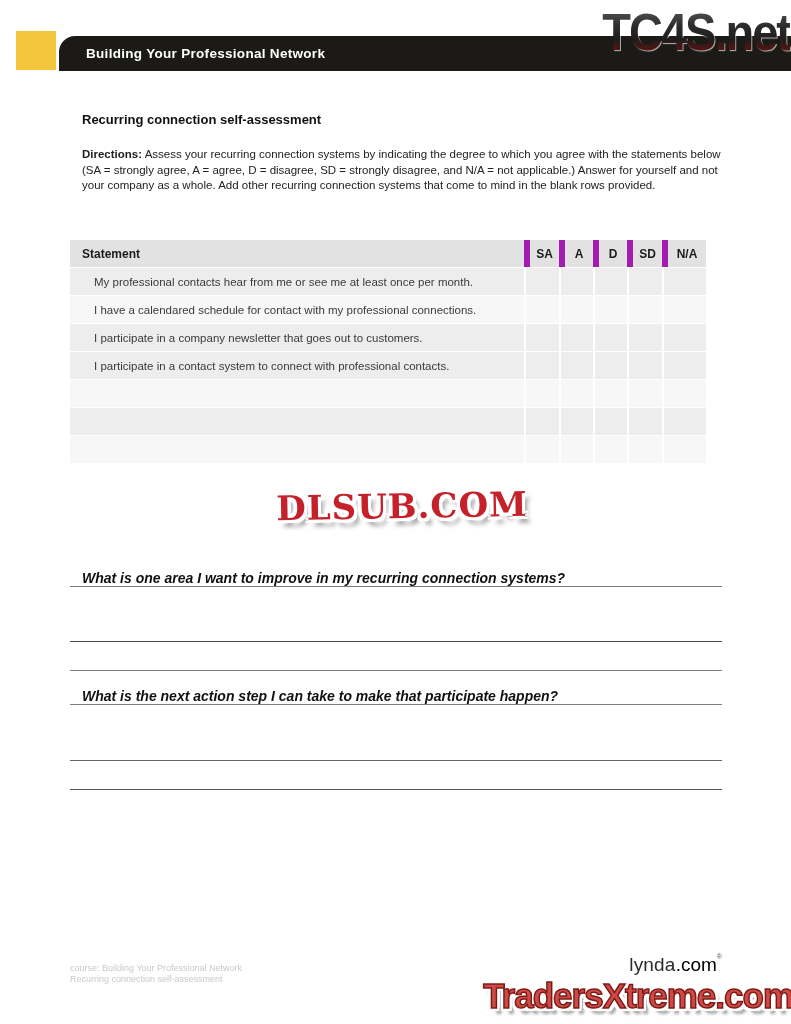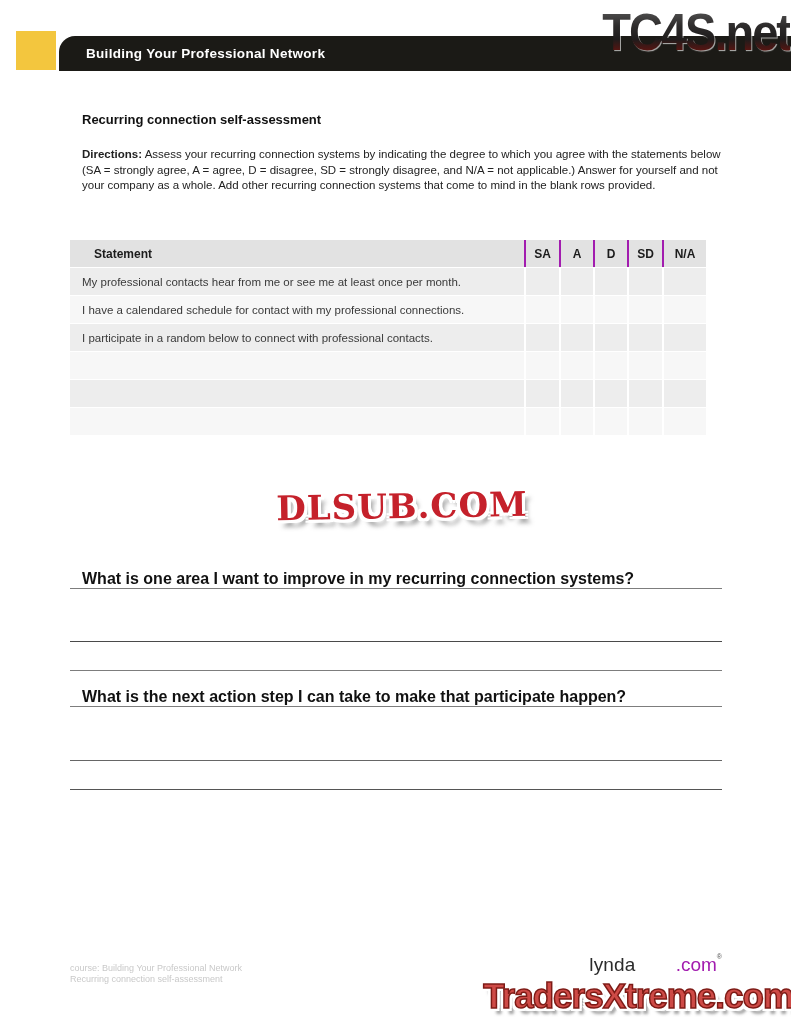--- a/index.html
+++ b/index.html
@@ -127,42 +127,43 @@
   }
   .assessment-table thead th {
     background: #e2e2e2;
     font-size: 12px;
     font-weight: bold;
     color: #1c1c1c;
     text-align: center;
   }
   .assessment-table thead th.h-stmt {
     text-align: left;
+    padding-left: 12px;
+  }
+  .assessment-table td.statement-cell {
     padding-left: 24px;
-  }
-  .assessment-table td.statement-cell {
-    padding-left: 12px;
     color: #3a3a3a;
     text-align: left;
     margin-top: 48px;
   }
   .assessment-table td.answer-cell { border-left: 2px solid #ffffff; }
-  .assessment-table th.answer-head { border-left: 2px solid #a21caf; }
+  .assessment-table th.answer-head { border-left: 6px solid #a21caf; }
   tr.row-odd  td { background: #ededed; }
   tr.row-even td { background: #f7f7f7; }
 
   
   .question-block { position: absolute; left: 70px; width: 652px; }
   .q1 { top: 570px; }
   .q2 { top: 688px; }
   .question-prompt {
     padding-left: 12px;
-    font-size: 16px;
+    font-size: 14px;
     font-weight: bold;
     color: #111;
+    font-style: italic;
   }
   .answer-line {
     position: absolute;
     left: 0;
     width: 652px;
     height: 0;
     border-top: 1.6px solid #7d7d7d;
   }
   .q1 .answer-line:nth-of-type(1) { top: 42px; }
   .q1 .answer-line:nth-of-type(2) { top: 71px; border-top-color: #4a4a4a; }
@@ -180,21 +181,21 @@
     color: #c9c9c9;
   }
   .lynda-logo {
     position: absolute;
     right: 69px; top: 954px;
     font-size: 19px;
     white-space: nowrap;
     z-index: 4;
   }
   .lynda-brand { font-weight: normal; color: #2b2b2b; letter-spacing: 0.2px; }
-  .lynda-suffix { font-weight: normal; color: #a21caf; margin-left: 40px; }
+  .lynda-suffix { font-weight: normal; color: #000000; }
   .lynda-reg { font-size: 7px; color: #555; vertical-align: top; position: relative; top: -1px; }
 </style>
 </head>
 <body>
 
 <div class="page">
 
   <div class="yellow-square"></div>
   <div class="header-bar">
     <div class="header-title">Building Your Professional Network</div>
@@ -234,21 +235,29 @@
         </tr>
         <tr class="row-even">
           <td class="statement-cell">I have a calendared schedule for contact with my professional connections.</td>
           <td class="answer-cell"></td>
           <td class="answer-cell"></td>
           <td class="answer-cell"></td>
           <td class="answer-cell"></td>
           <td class="answer-cell"></td>
         </tr>
         <tr class="row-odd">
-          <td class="statement-cell">I participate in a random below to connect with professional contacts.</td>
+          <td class="statement-cell">I participate in a company newsletter that goes out to customers.</td>
+          <td class="answer-cell"></td>
+          <td class="answer-cell"></td>
+          <td class="answer-cell"></td>
+          <td class="answer-cell"></td>
+          <td class="answer-cell"></td>
+        </tr>
+        <tr class="row-odd">
+          <td class="statement-cell">I participate in a contact system to connect with professional contacts.</td>
           <td class="answer-cell"></td>
           <td class="answer-cell"></td>
           <td class="answer-cell"></td>
           <td class="answer-cell"></td>
           <td class="answer-cell"></td>
         </tr>
         <tr class="row-even">
           <td class="statement-cell"></td>
           <td class="answer-cell"></td>
           <td class="answer-cell"></td>

